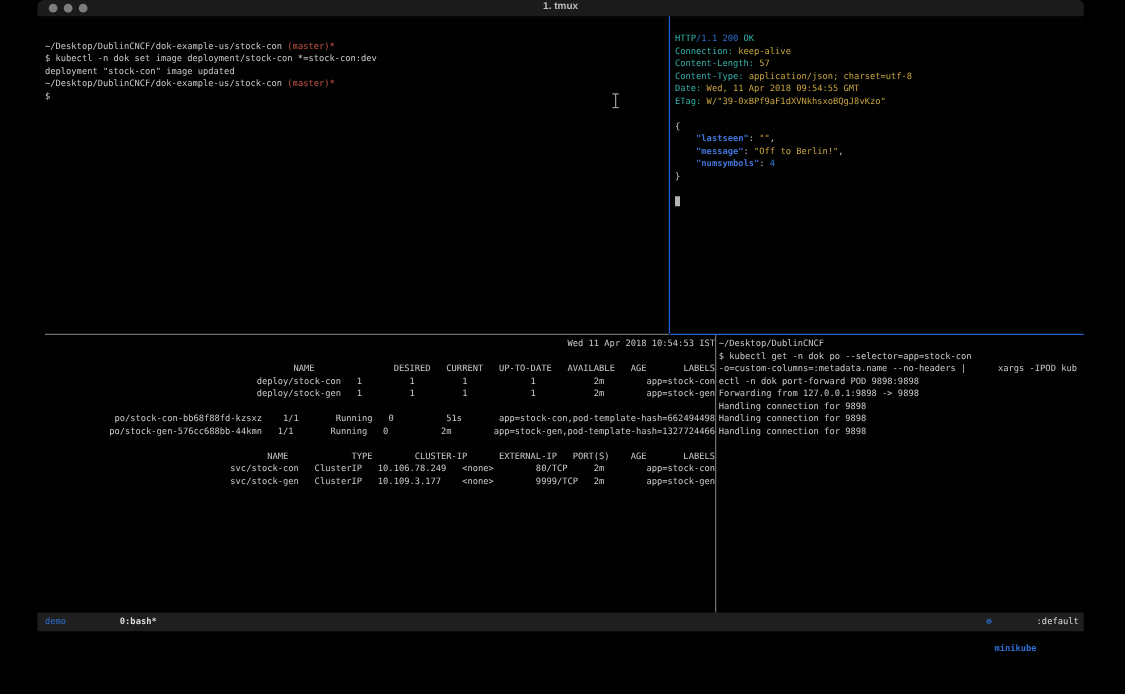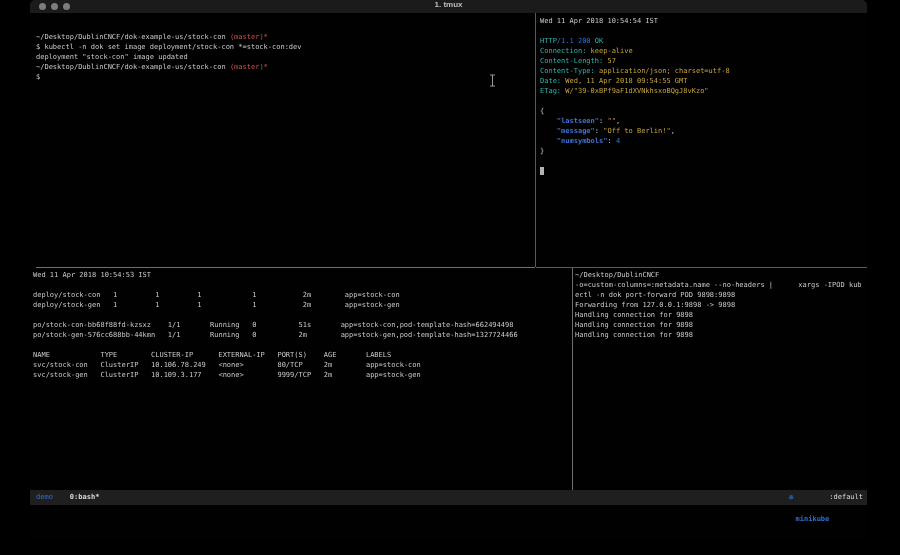--- a/index.html
+++ b/index.html
@@ -19,30 +19,30 @@
   .c-fg{color:#cbcbcb;}
   .c-red{color:#c75646;}
   .c-cyan{color:#35b3ab;}
   .c-blue{color:#2e6fd3;}
   .c-yellow{color:#c7a53f;}
   .c-key{color:#4173d6;font-weight:bold;}
   .c-num{color:#2d7fd6;}
   .c-cursor{background:#b3b3b3;color:#b3b3b3;}
   #pane-tl{left:6px;top:32px;width:498px;height:249px;}
   #pane-tr{left:510px;top:16px;width:324px;height:249px;}
-  #pane-bl{left:3px;top:270px;width:532px;height:218px;}
+  #pane-bl{left:10px;top:270px;width:532px;height:218px;text-align:right;}
   #pane-br{left:545px;top:270px;width:290px;height:218px;}
   .border{position:absolute;}
   #border-v-top{left:505px;top:13px;width:1px;height:254px;background:#2160d4;}
   #border-h-right{left:506px;top:267px;width:331px;height:1px;background:#2160d4;}
   #border-h-left{left:6px;top:267px;width:499px;height:1px;background:#6f6f6f;}
   #border-v-bottom{left:542px;top:268px;width:1px;height:222px;background:#6f6f6f;}
   .statusbar{position:absolute;left:0;top:490px;width:837px;height:15px;background:#1f1f1f;
     display:flex;align-items:center;font:7px/15px "DejaVu Sans Mono",monospace;}
-  .status-left{padding-left:6px;display:flex;}
+  .status-left{padding-left:6px;display:flex;gap:26px;}
   .session{color:#2e6fd3;}
   .winlabel{color:#dcdcdc;font-weight:bold;margin-left:17px;}
   .status-right{margin-left:auto;padding-right:4px;display:flex;align-items:center;}
   .kicon{color:#2e6fd3;margin-right:2px;font-size:8px;}
   .kctx{color:#2e6fd3;font-weight:bold;margin-top:44px;}
   .kns{color:#dcdcdc;}
   .ibeam{position:absolute;left:459px;top:72px;}
 </style>
 </head>
 <body>
@@ -60,54 +60,55 @@
 
   <div id="pane-tl" class="pane">
       <div class="tline"><span class="c-fg">~/Desktop/DublinCNCF/dok-example-us/stock-con </span><span class="c-red">(master)*</span></div>
       <div class="tline"><span class="c-fg">$ kubectl -n dok set image deployment/stock-con *=stock-con:dev</span></div>
       <div class="tline"><span class="c-fg">deployment "stock-con" image updated</span></div>
       <div class="tline"><span class="c-fg">~/Desktop/DublinCNCF/dok-example-us/stock-con </span><span class="c-red">(master)*</span></div>
       <div class="tline"><span class="c-fg">$</span></div>
     </div>
 
   <div id="pane-tr" class="pane">
-      <div class="tline"><span class="c-fg">Wed 11 Apr 2018 10:54:54 IST</span></div>
       <div class="tline"><span class="c-fg"></span></div>
       <div class="tline"><span class="c-cyan">HTTP</span><span class="c-blue">/1.1 200</span><span class="c-cyan"> OK</span></div>
       <div class="tline"><span class="c-cyan">Connection:</span><span class="c-yellow"> keep-alive</span></div>
       <div class="tline"><span class="c-cyan">Content-Length:</span><span class="c-yellow"> 57</span></div>
       <div class="tline"><span class="c-cyan">Content-Type:</span><span class="c-yellow"> application/json; charset=utf-8</span></div>
       <div class="tline"><span class="c-cyan">Date:</span><span class="c-yellow"> Wed, 11 Apr 2018 09:54:55 GMT</span></div>
       <div class="tline"><span class="c-cyan">ETag:</span><span class="c-yellow"> W/"39-0xBPf9aF1dXVNkhsxoBQgJ8vKzo"</span></div>
       <div class="tline"><span class="c-fg"></span></div>
       <div class="tline"><span class="c-fg">{</span></div>
       <div class="tline"><span class="c-fg">    </span><span class="c-key">"lastseen"</span><span class="c-fg">: </span><span class="c-yellow">""</span><span class="c-fg">,</span></div>
       <div class="tline"><span class="c-fg">    </span><span class="c-key">"message"</span><span class="c-fg">: </span><span class="c-yellow">"Off to Berlin!"</span><span class="c-fg">,</span></div>
       <div class="tline"><span class="c-fg">    </span><span class="c-key">"numsymbols"</span><span class="c-fg">: </span><span class="c-num">4</span></div>
       <div class="tline"><span class="c-fg">}</span></div>
       <div class="tline"><span class="c-fg"></span></div>
       <div class="tline"><span class="c-cursor"> </span></div>
     </div>
 
   <div id="pane-bl" class="pane">
       <div class="tline"><span class="c-fg">Wed 11 Apr 2018 10:54:53 IST</span></div>
       <div class="tline"><span class="c-fg"></span></div>
+      <div class="tline"><span class="c-fg">NAME               DESIRED   CURRENT   UP-TO-DATE   AVAILABLE   AGE       LABELS</span></div>
       <div class="tline"><span class="c-fg">deploy/stock-con   1         1         1            1           2m        app=stock-con</span></div>
       <div class="tline"><span class="c-fg">deploy/stock-gen   1         1         1            1           2m        app=stock-gen</span></div>
       <div class="tline"><span class="c-fg"></span></div>
       <div class="tline"><span class="c-fg">po/stock-con-bb68f88fd-kzsxz    1/1       Running   0          51s       app=stock-con,pod-template-hash=662494498</span></div>
       <div class="tline"><span class="c-fg">po/stock-gen-576cc688bb-44kmn   1/1       Running   0          2m        app=stock-gen,pod-template-hash=1327724466</span></div>
       <div class="tline"><span class="c-fg"></span></div>
       <div class="tline"><span class="c-fg">NAME            TYPE        CLUSTER-IP      EXTERNAL-IP   PORT(S)    AGE       LABELS</span></div>
       <div class="tline"><span class="c-fg">svc/stock-con   ClusterIP   10.106.78.249   &lt;none&gt;        80/TCP     2m        app=stock-con</span></div>
       <div class="tline"><span class="c-fg">svc/stock-gen   ClusterIP   10.109.3.177    &lt;none&gt;        9999/TCP   2m        app=stock-gen</span></div>
     </div>
 
   <div id="pane-br" class="pane">
       <div class="tline"><span class="c-fg">~/Desktop/DublinCNCF</span></div>
+      <div class="tline"><span class="c-fg">$ kubectl get -n dok po --selector=app=stock-con</span></div>
       <div class="tline"><span class="c-fg">-o=custom-columns=:metadata.name --no-headers |      xargs -IPOD kub</span></div>
       <div class="tline"><span class="c-fg">ectl -n dok port-forward POD 9898:9898</span></div>
       <div class="tline"><span class="c-fg">Forwarding from 127.0.0.1:9898 -&gt; 9898</span></div>
       <div class="tline"><span class="c-fg">Handling connection for 9898</span></div>
       <div class="tline"><span class="c-fg">Handling connection for 9898</span></div>
       <div class="tline"><span class="c-fg">Handling connection for 9898</span></div>
     </div>
 
   <div id="border-v-top" class="border"></div>
   <div id="border-h-left" class="border"></div>

